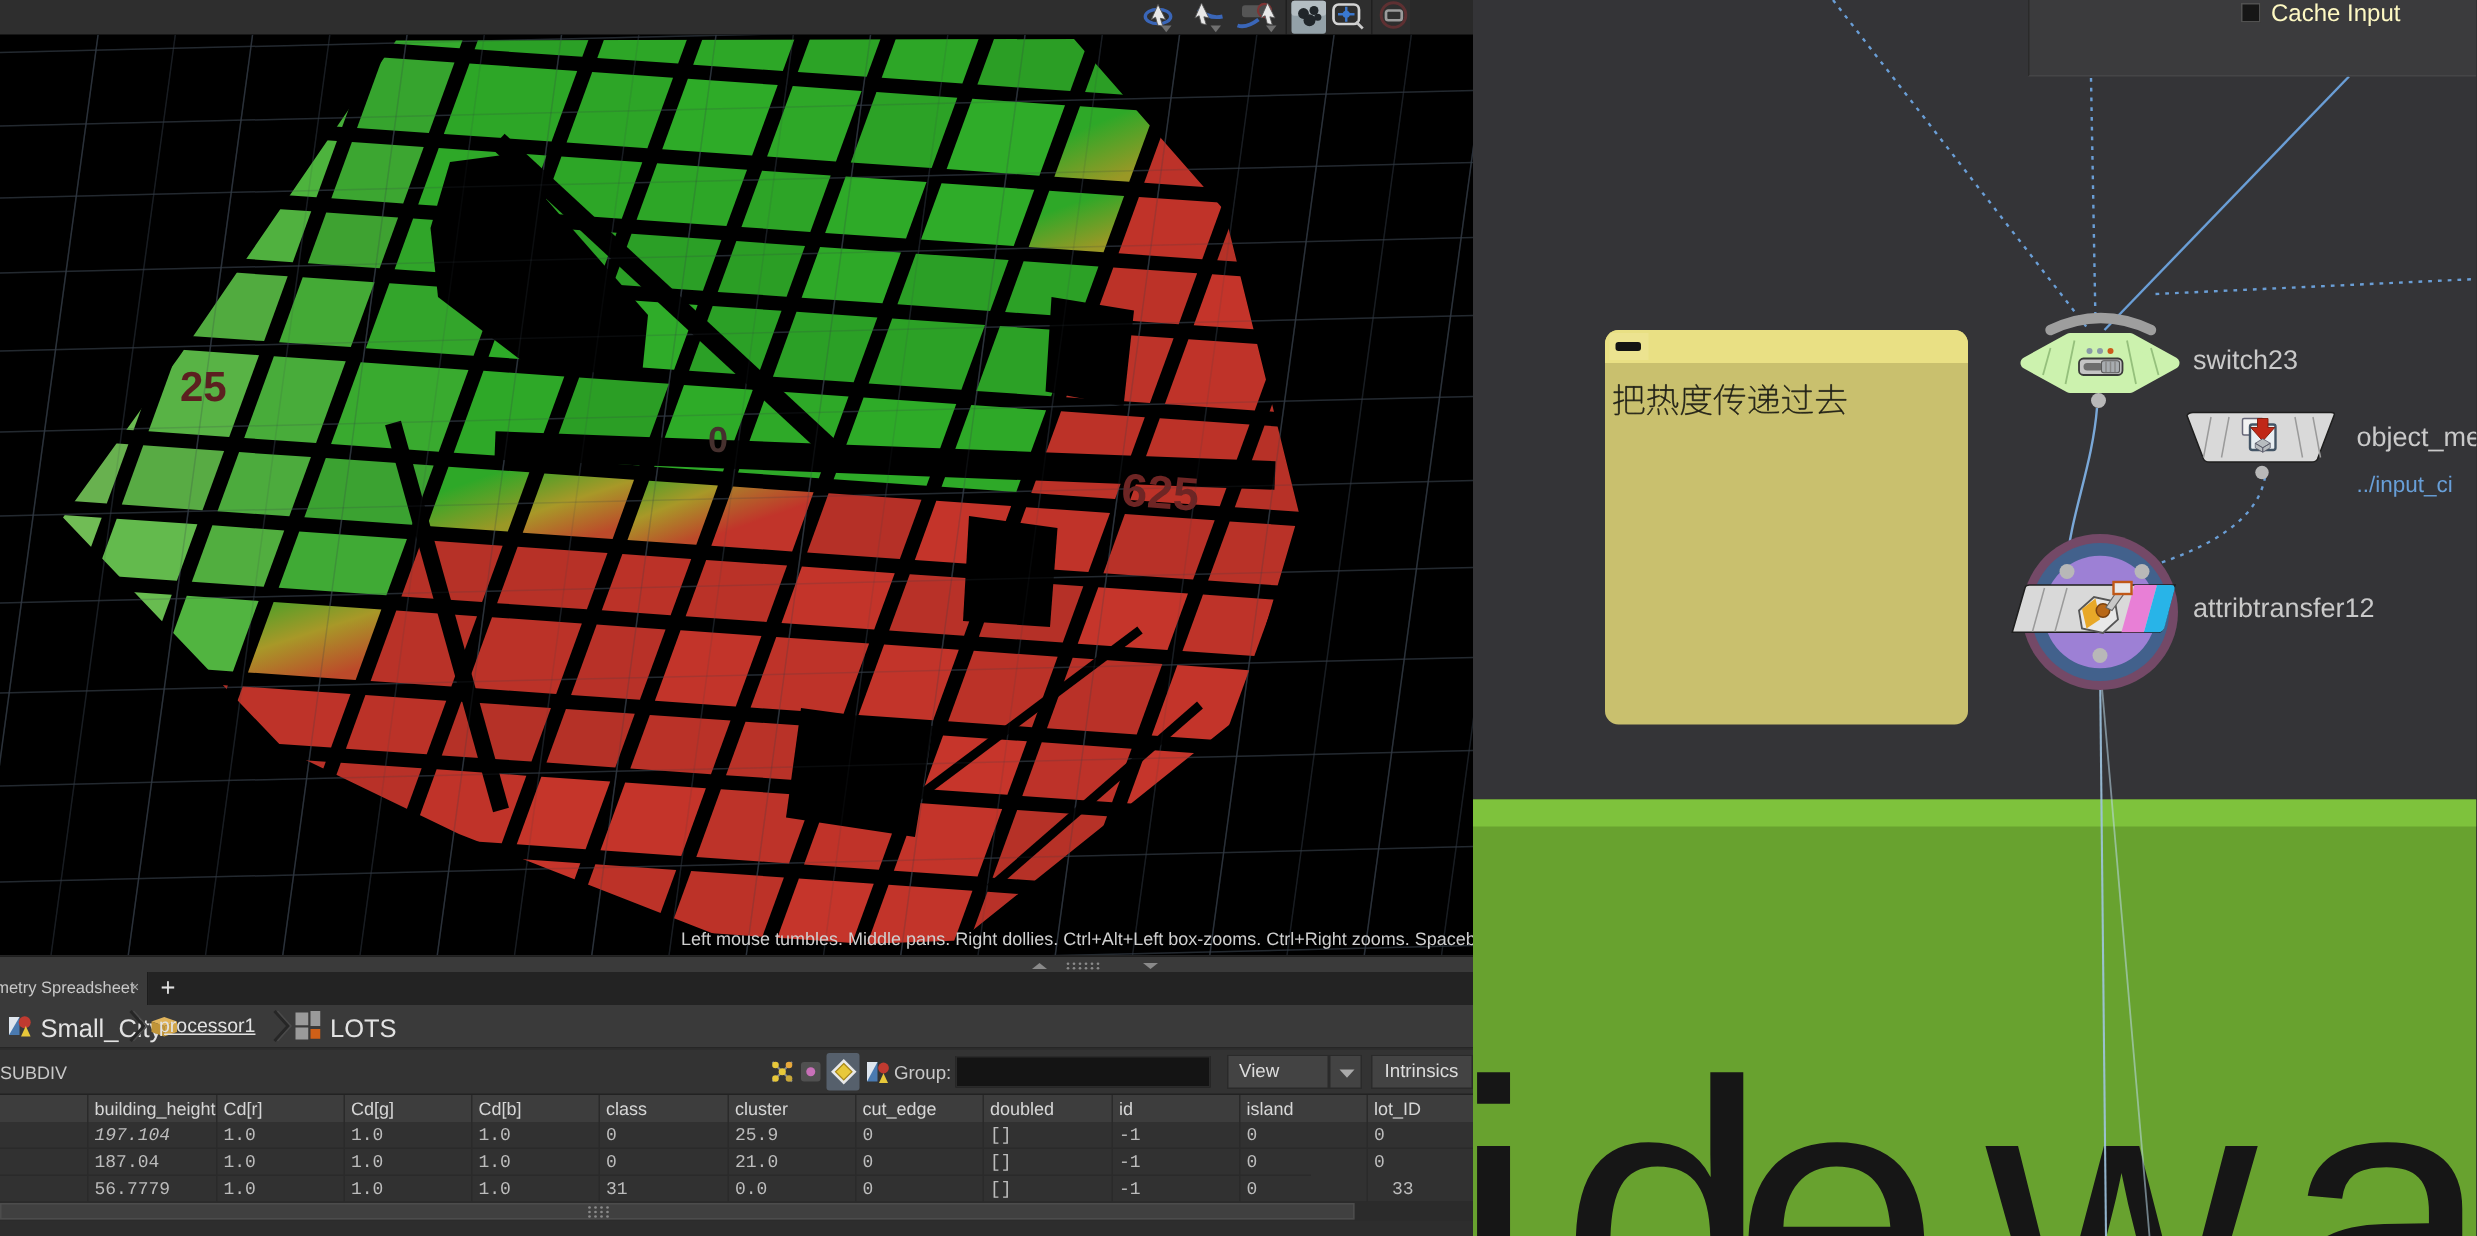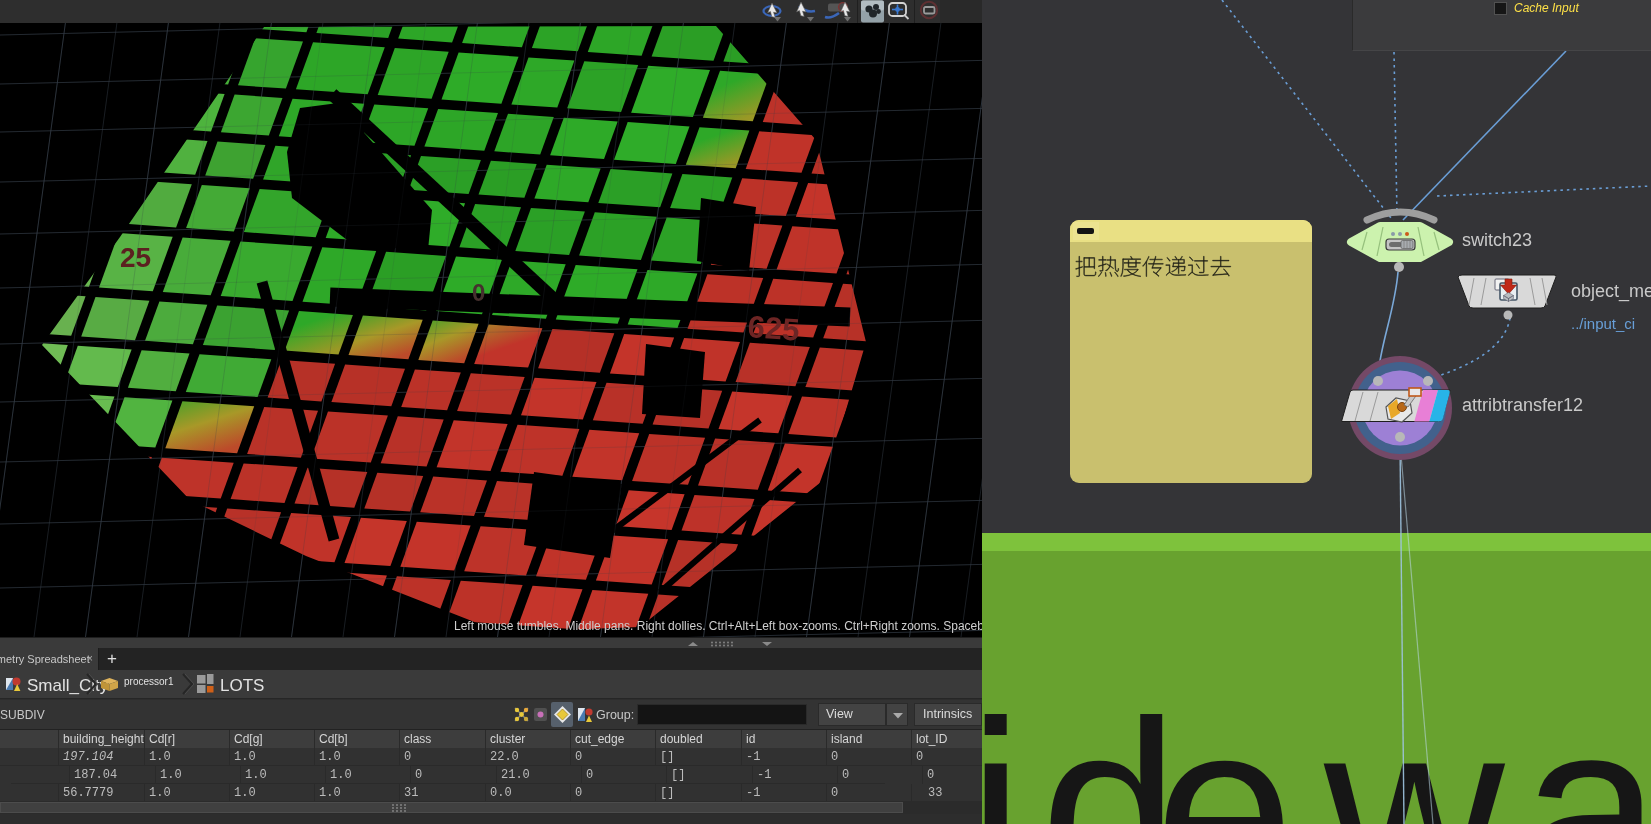--- a/index.html
+++ b/index.html
@@ -452,21 +452,21 @@
     <span class="abs" style="left:27px;top:6px;font-size:17px;color:#e2e2e2;">Small_City</span>
     <svg class="abs" style="left:84px;top:3px;" width="16" height="22">
         <path d="M3 1 l9 10 l-9 10" fill="none" stroke="#262626" stroke-width="2"></path>
         <path d="M5 1 l9 10 l-9 10" fill="none" stroke="#4a4a4a" stroke-width="1"></path>
       </svg>
     <svg class="abs" style="left:100px;top:5px;" width="19" height="18" viewBox="0 0 19 18">
       <path d="M1 6 L9.5 3 L18 6 L9.5 9 Z" fill="#e0b45c"></path>
       <path d="M1 6 L9.5 9 L9.5 16 L1 13 Z" fill="#c09438"></path>
       <path d="M18 6 L9.5 9 L9.5 16 L18 13 Z" fill="#d0a448"></path>
     </svg>
-    <span class="abs" style="left:124px;top:6px;font-size:10px;color:#e2e2e2;">processor1</span>
+    <span class="abs" style="left:106px;top:6px;font-size:13px;color:#e2e2e2;text-decoration:underline;">processor1</span>
     <svg class="abs" style="left:180px;top:3px;" width="16" height="22">
         <path d="M3 1 l9 10 l-9 10" fill="none" stroke="#262626" stroke-width="2"></path>
         <path d="M5 1 l9 10 l-9 10" fill="none" stroke="#4a4a4a" stroke-width="1"></path>
       </svg>
     <svg class="abs" style="left:196px;top:4px;" width="20" height="20" viewBox="0 0 20 20">
       <rect x="1" y="1" width="8.5" height="8.5" fill="#9a9a9a"></rect>
       <rect x="11" y="0" width="6.5" height="10" fill="#9a9a9a"></rect>
       <rect x="1" y="11" width="8.5" height="8" fill="#9a9a9a"></rect>
       <rect x="11" y="12" width="6.5" height="6.5" fill="#d06018"></rect>
     </svg>
@@ -545,33 +545,33 @@
 <span class="abs" style="left:63px;top:2px;font-style:italic;">197.104</span>
 <div class="abs" style="left:144px;top:0;width:1px;height:18px;background:#2a2a2a;"></div>
 <span class="abs" style="left:149px;top:2px;">1.0</span>
 <div class="abs" style="left:229px;top:0;width:1px;height:18px;background:#2a2a2a;"></div>
 <span class="abs" style="left:234px;top:2px;">1.0</span>
 <div class="abs" style="left:314px;top:0;width:1px;height:18px;background:#2a2a2a;"></div>
 <span class="abs" style="left:319px;top:2px;">1.0</span>
 <div class="abs" style="left:399px;top:0;width:1px;height:18px;background:#2a2a2a;"></div>
 <span class="abs" style="left:404px;top:2px;">0</span>
 <div class="abs" style="left:485px;top:0;width:1px;height:18px;background:#2a2a2a;"></div>
-<span class="abs" style="left:490px;top:2px;">22.0</span>
+<span class="abs" style="left:490px;top:2px;">25.9</span>
 <div class="abs" style="left:570px;top:0;width:1px;height:18px;background:#2a2a2a;"></div>
 <span class="abs" style="left:575px;top:2px;">0</span>
 <div class="abs" style="left:655px;top:0;width:1px;height:18px;background:#2a2a2a;"></div>
 <span class="abs" style="left:660px;top:2px;">[]</span>
 <div class="abs" style="left:741px;top:0;width:1px;height:18px;background:#2a2a2a;"></div>
 <span class="abs" style="left:746px;top:2px;">-1</span>
 <div class="abs" style="left:826px;top:0;width:1px;height:18px;background:#2a2a2a;"></div>
 <span class="abs" style="left:831px;top:2px;">0</span>
 <div class="abs" style="left:911px;top:0;width:1px;height:18px;background:#2a2a2a;"></div>
 <span class="abs" style="left:916px;top:2px;">0</span>
 </div>
-<div class="abs" style="left:11px;top:18px;width:874px;height:18px;border-bottom:1px solid #2a2a2a;">
+<div class="abs" style="left:0;top:18px;width:874px;height:18px;border-bottom:1px solid #2a2a2a;">
 <div class="abs" style="left:58px;top:0;width:1px;height:18px;background:#2a2a2a;"></div>
 <span class="abs" style="left:63px;top:2px;">187.04</span>
 <div class="abs" style="left:144px;top:0;width:1px;height:18px;background:#2a2a2a;"></div>
 <span class="abs" style="left:149px;top:2px;">1.0</span>
 <div class="abs" style="left:229px;top:0;width:1px;height:18px;background:#2a2a2a;"></div>
 <span class="abs" style="left:234px;top:2px;">1.0</span>
 <div class="abs" style="left:314px;top:0;width:1px;height:18px;background:#2a2a2a;"></div>
 <span class="abs" style="left:319px;top:2px;">1.0</span>
 <div class="abs" style="left:399px;top:0;width:1px;height:18px;background:#2a2a2a;"></div>
 <span class="abs" style="left:404px;top:2px;">0</span>
@@ -653,21 +653,21 @@
       <path d="M528,318 C523,348 488,366 450,378" stroke="#6a9ed6" stroke-width="1.6" stroke-dasharray="2.5 4"></path>
       <path d="M584,51 L421,220" stroke="#6a9ed6" stroke-width="1.6"></path>
       <path d="M416,272 C413,310 398,345 396,376" stroke="#7aa8d8" stroke-width="1.6"></path>
       <path d="M418,443 L422,824" stroke="#9ec4e0" stroke-width="1.4" opacity="0.9"></path>
       <path d="M418,443 L451,824" stroke="#bcd8e8" stroke-width="1.2" opacity="0.55"></path>
     </g>
   </svg>
 
   <div class="abs" style="left:370px;top:0;width:299px;height:51px;background:#3b3b3d;border-left:1px solid #2a2a2a;border-bottom:1px solid #454547;">
     <div class="abs" style="left:141px;top:2px;width:13px;height:13px;background:#161616;border:1px solid #515151;"></div>
-    <span class="abs" style="left:161px;top:1px;font-size:12px;color:#fde047;font-style:italic;">Cache Input</span>
+    <span class="abs" style="left:161px;top:1px;font-size:16px;color:#fef9c3;">Cache Input</span>
   </div>
 
   <div class="abs" style="left:88px;top:220px;width:242px;height:263px;background:#c9c06e;border-radius:9px;overflow:hidden;">
     <div class="abs" style="left:0;top:0;width:242px;height:22px;background:#e9e084;"></div>
     <div class="abs" style="left:3px;top:2px;width:26px;height:18px;background:#ece390;"></div>
     <div class="abs" style="left:7px;top:8px;width:17px;height:6px;background:#141414;border-radius:2px;"></div>
     <svg class="abs" style="left:0;top:0;" width="242" height="263" viewBox="0 0 242 263">
         <path transform="translate(4.5,55)" fill="#222218" stroke="#222218" stroke-width="0.5" d="M9.27 -17.3925H9.8775V-1.26Q9.8775 -0.6749999999999999 10.04625 -0.32625Q10.215 0.0225 10.6875 0.16875Q11.16 0.315 12.014999999999999 0.315Q12.2625 0.315 12.94875 0.315Q13.635 0.315 14.52375 0.315Q15.4125 0.315 16.3125 0.315Q17.2125 0.315 17.955 0.315Q18.697499999999998 0.315 19.0575 0.315Q19.822499999999998 0.315 20.193749999999998 0.01125000000000001Q20.564999999999998 -0.2925 20.71125 -1.08Q20.857499999999998 -1.8675 20.947499999999998 -3.2849999999999997Q21.0825 -3.195 21.2625 -3.11625Q21.4425 -3.0375 21.599999999999998 -2.9924999999999997Q21.509999999999998 -1.53 21.307499999999997 -0.675Q21.105 0.18 20.564999999999998 0.5399999999999999Q20.025 0.8999999999999999 18.9225 0.8999999999999999Q18.765 0.8999999999999999 18.07875 0.8999999999999999Q17.3925 0.8999999999999999 16.45875 0.8999999999999999Q15.524999999999999 0.8999999999999999 14.579999999999998 0.8999999999999999Q13.635 0.8999999999999999 12.96 0.8999999999999999Q12.285 0.8999999999999999 12.1275 0.8999999999999999Q11.025 0.8999999999999999 10.40625 0.72Q9.7875 0.54 9.528749999999999 0.06750000000000003Q9.27 -0.40499999999999997 9.27 -1.2825ZM9.629999999999999 -17.3925H20.16V-6.21H19.5075V-16.74H9.629999999999999ZM9.6075 -8.415H19.935V-7.762499999999999H9.6075ZM14.354999999999999 -17.2575H15.0075V-8.1225H14.354999999999999ZM1.08 -6.3Q1.9349999999999998 -6.569999999999999 3.0487499999999996 -6.93Q4.1625 -7.29 5.41125 -7.706250000000001Q6.66 -8.1225 7.9425 -8.5275L8.055 -7.875Q6.2775 -7.29 4.5225 -6.69375Q2.7675 -6.0975 1.395 -5.625ZM1.4175 -13.8375H7.672499999999999V-13.1625H1.4175ZM4.41 -18.675H5.085V0.54Q5.085 0.9674999999999999 4.93875 1.17Q4.7924999999999995 1.3725 4.5 1.4625Q4.2075 1.5525 3.6674999999999995 1.575Q3.1275 1.5975 2.205 1.575Q2.1825 1.4625 2.10375 1.27125Q2.025 1.08 1.9349999999999998 0.945Q2.7224999999999997 0.9674999999999999 3.2962499999999997 0.9674999999999999Q3.8699999999999997 0.9674999999999999 4.05 0.945Q4.41 0.945 4.41 0.5625Z M23.805 -8.9775Q24.7725 -9.27 26.06625 -9.66375Q27.36 -10.0575 28.822499999999998 -10.51875Q30.285 -10.98 31.77 -11.43L31.86 -10.799999999999999Q29.7675 -10.147499999999999 27.697499999999998 -9.495Q25.6275 -8.8425 24.075 -8.3475ZM24.1875 -15.389999999999999H31.545V-14.737499999999999H24.1875ZM27.945 -18.697499999999998H28.62V-4.8149999999999995Q28.62 -4.3875 28.485 -4.2075Q28.35 -4.0275 28.035 -3.9375Q27.7425 -3.8474999999999997 27.12375 -3.8249999999999997Q26.505 -3.8024999999999998 25.447499999999998 -3.8024999999999998Q25.425 -3.9375 25.346249999999998 -4.106249999999999Q25.2675 -4.2749999999999995 25.1775 -4.41Q26.055 -4.3875 26.7075 -4.39875Q27.36 -4.41 27.5625 -4.41Q27.765 -4.4325 27.855 -4.5Q27.945 -4.5675 27.945 -4.7924999999999995ZM32.265 -15.3225H40.724999999999994V-14.67H32.265ZM32.355000000000004 -10.6875 32.76 -11.115Q33.885 -10.4625 35.099999999999994 -9.675Q36.315 -8.8875 37.394999999999996 -8.122499999999999Q38.475 -7.3575 39.195 -6.7725L38.79 -6.255Q38.0925 -6.8625 37.0125 -7.63875Q35.9325 -8.415 34.70625 -9.225Q33.480000000000004 -10.035 32.355000000000004 -10.6875ZM40.3875 -15.3225H41.0625Q41.04 -11.385 41.1075 -8.89875Q41.175 -6.4125 41.54625 -5.231249999999999Q41.917500000000004 -4.05 42.7725 -4.05Q43.155 -4.05 43.3125 -4.60125Q43.47 -5.1525 43.537499999999994 -6.75Q43.695 -6.66 43.863749999999996 -6.55875Q44.0325 -6.4575 44.19 -6.4125Q44.1225 -5.2425 43.965 -4.578749999999999Q43.8075 -3.915 43.515 -3.645Q43.2225 -3.375 42.75 -3.375Q41.8275 -3.375 41.332499999999996 -4.15125Q40.8375 -4.9275 40.635000000000005 -6.4575Q40.432500000000005 -7.9875 40.410000000000004 -10.215Q40.3875 -12.442499999999999 40.3875 -15.3225ZM35.82 -18.697499999999998H36.495Q36.4725 -15.5475 36.315 -13.1625Q36.1575 -10.7775 35.67375 -9.03375Q35.19 -7.29 34.18875 -6.06375Q33.1875 -4.8374999999999995 31.455 -3.9825Q31.3875 -4.0725 31.24125 -4.19625Q31.095 -4.32 30.9825 -4.41Q32.67 -5.22 33.6375 -6.401249999999999Q34.605000000000004 -7.5825 35.066250000000004 -9.28125Q35.5275 -10.98 35.6625 -13.30875Q35.7975 -15.6375 35.82 -18.697499999999998ZM30.5775 -2.5425 31.185000000000002 -2.565Q31.41 -1.5975 31.55625 -0.495Q31.7025 0.6074999999999999 31.725 1.3275L31.072499999999998 1.4175Q31.072499999999998 0.8999999999999999 31.005 0.22499999999999998Q30.9375 -0.44999999999999996 30.83625 -1.18125Q30.735 -1.9124999999999999 30.5775 -2.5425ZM35.28 -2.5875 35.8875 -2.7224999999999997Q36.225 -2.0925 36.54 -1.3612499999999998Q36.855 -0.63 37.1025 0.05624999999999997Q37.35 0.7424999999999999 37.4625 1.26L36.832499999999996 1.44Q36.629999999999995 0.6525 36.2025 -0.48374999999999996Q35.775 -1.6199999999999999 35.28 -2.5875ZM39.9825 -2.7675 40.567499999999995 -3.0149999999999997Q41.1975 -2.3625 41.81625 -1.56375Q42.435 -0.765 42.963750000000005 0.0Q43.4925 0.765 43.8075 1.3499999999999999L43.2 1.6424999999999998Q42.9075 1.0574999999999999 42.37875 0.28124999999999994Q41.849999999999994 -0.495 41.231249999999996 -1.29375Q40.6125 -2.0925 39.9825 -2.7675ZM26.82 -2.9025 27.3825 -2.7224999999999997Q26.9775 -1.98 26.46 -1.1925Q25.9425 -0.40499999999999997 25.39125 0.31499999999999995Q24.84 1.035 24.255 1.5975L23.67 1.3499999999999999Q24.255 0.8099999999999999 24.82875 0.11249999999999999Q25.4025 -0.585 25.92 -1.3725Q26.4375 -2.16 26.82 -2.9025Z M49.5 -12.397499999999999H65.88V-11.745H49.5ZM49.95 -5.8275H63.36V-5.1525H49.95ZM53.685 -14.827499999999999H54.36V-8.459999999999999H61.2V-14.827499999999999H61.8525V-7.8075H53.685ZM63.1575 -5.8275H63.315L63.45 -5.8725L63.8775 -5.58Q62.932500000000005 -3.8925 61.3575 -2.6775Q59.7825 -1.4625 57.802499999999995 -0.64125Q55.8225 0.18 53.62875 0.6862499999999999Q51.435 1.1925 49.207499999999996 1.4625Q49.185 1.3499999999999999 49.095 1.17Q49.005 0.99 48.915 0.855Q51.0525 0.63 53.212500000000006 0.1575Q55.3725 -0.315 57.307500000000005 -1.09125Q59.2425 -1.8675 60.761250000000004 -3.0037499999999997Q62.28 -4.14 63.1575 -5.67ZM53.3475 -5.13Q54.495 -3.3975 56.474999999999994 -2.1375Q58.455 -0.8775 61.00875 -0.08999999999999997Q63.5625 0.6975 66.42 1.0125Q66.35249999999999 1.08 66.27374999999999 1.1925Q66.195 1.305 66.1275 1.40625Q66.06 1.5074999999999998 66.015 1.5975Q63.18 1.2149999999999999 60.603750000000005 0.39374999999999993Q58.0275 -0.4275 55.99125 -1.7325Q53.955 -3.0375 52.7625 -4.859999999999999ZM48.4875 -16.155H66.1725V-15.479999999999999H48.4875ZM48.1725 -16.155H48.8475V-9.9225Q48.8475 -8.6625 48.76875 -7.18875Q48.69 -5.715 48.465 -4.17375Q48.24 -2.6325 47.8125 -1.1475Q47.385 0.33749999999999997 46.665 1.6199999999999999Q46.62 1.5525 46.5075 1.4849999999999999Q46.395 1.4175 46.29375 1.35Q46.1925 1.2825 46.1025 1.26Q46.8225 0.0 47.2275 -1.44Q47.6325 -2.88 47.84625 -4.365Q48.06 -5.85 48.11625 -7.2675Q48.1725 -8.685 48.1725 -9.9225ZM55.89 -18.54 56.519999999999996 -18.7425Q56.9475 -18.1125 57.386250000000004 -17.3475Q57.825 -16.5825 58.0275 -16.064999999999998L57.3975 -15.795Q57.1725 -16.335 56.75625 -17.122500000000002Q56.34 -17.91 55.89 -18.54Z M74.0475 -18.607499999999998 74.7 -18.4275Q73.9575 -16.537499999999998 72.9675 -14.737499999999999Q71.9775 -12.9375 70.84125 -11.373750000000001Q69.705 -9.81 68.49 -8.5725Q68.445 -8.64 68.36625 -8.74125Q68.2875 -8.8425 68.19749999999999 -8.954999999999998Q68.1075 -9.067499999999999 68.0175 -9.112499999999999Q69.2325 -10.282499999999999 70.34625 -11.80125Q71.46 -13.32 72.41624999999999 -15.06375Q73.3725 -16.8075 74.0475 -18.607499999999998ZM71.55 -13.229999999999999 72.1575 -13.86 72.2025 -13.8375V1.53H71.55ZM77.8725 -7.4025H86.31V-6.75H77.8725ZM86.1075 -7.4025H86.265L86.4 -7.47L86.895 -7.199999999999999Q86.22 -6.3675 85.3425 -5.31Q84.465 -4.2524999999999995 83.50874999999999 -3.1499999999999995Q82.5525 -2.0475 81.675 -1.0574999999999999L81.1125 -1.3725Q81.99 -2.34 82.935 -3.4425Q83.88 -4.545 84.72375 -5.56875Q85.5675 -6.592499999999999 86.1075 -7.29ZM80.9325 -18.697499999999998 81.5625 -18.585Q81.2025 -17.2125 80.74125000000001 -15.614999999999998Q80.28 -14.0175 79.79625 -12.38625Q79.3125 -10.754999999999999 78.8625 -9.2925Q78.4125 -7.83 78.03 -6.75H77.2875Q77.6925 -7.875 78.1875 -9.36Q78.6825 -10.844999999999999 79.17750000000001 -12.487499999999999Q79.6725 -14.129999999999999 80.1225 -15.73875Q80.5725 -17.3475 80.9325 -18.697499999999998ZM75.285 -15.84H87.8175V-15.165H75.285ZM74.0025 -11.5425H88.7175V-10.8675H74.0025ZM78.48 -3.06 79.0425 -3.465Q80.0775 -2.79 81.1575 -1.98Q82.2375 -1.17 83.16 -0.38249999999999995Q84.0825 0.40499999999999997 84.645 1.035L84.06 1.53Q83.475 0.8775 82.5525 0.05624999999999997Q81.63 -0.765 80.56125 -1.58625Q79.4925 -2.4074999999999998 78.48 -3.06Z M98.37 -8.775H110.38499999999999V-8.1225H98.37ZM110.07 -8.775H110.745Q110.745 -8.775 110.73375 -8.62875Q110.7225 -8.4825 110.7 -8.37Q110.5425 -6.3225 110.36250000000001 -5.445Q110.1825 -4.5675 109.8675 -4.2524999999999995Q109.6875 -4.095 109.47375 -4.016249999999999Q109.25999999999999 -3.9375 108.8775 -3.9375Q108.58500000000001 -3.915 108.045 -3.9375Q107.505 -3.96 106.92 -4.005Q106.89750000000001 -4.1175 106.8525 -4.297499999999999Q106.8075 -4.4775 106.7175 -4.635Q107.3925 -4.5675 107.96625 -4.55625Q108.53999999999999 -4.545 108.7425 -4.545Q109.215 -4.5225 109.3725 -4.7025Q109.575 -4.9275 109.74375 -5.79375Q109.9125 -6.66 110.07 -8.64ZM97.785 -15.615H109.9125V-11.5425H98.91V-12.195H109.25999999999999V-14.962499999999999H97.785ZM98.64 -12.195H99.27Q99.2025 -11.52 99.10125 -10.7775Q99.0 -10.035 98.89875 -9.348749999999999Q98.7975 -8.6625 98.685 -8.1225H98.1Q98.2125 -8.685 98.31375 -9.3825Q98.41499999999999 -10.08 98.505 -10.811250000000001Q98.595 -11.5425 98.64 -12.195ZM100.2375 -18.36 100.755 -18.63Q101.3175 -18.09 101.80125 -17.3925Q102.285 -16.695 102.51 -16.1775L101.97 -15.817499999999999Q101.745 -16.357499999999998 101.25 -17.0775Q100.755 -17.7975 100.2375 -18.36ZM107.37 -18.6525 108.045 -18.3825Q107.55 -17.55 106.9875 -16.68375Q106.425 -15.817499999999999 105.9075 -15.165L105.3675 -15.4125Q105.705 -15.84 106.0875 -16.41375Q106.47 -16.9875 106.8075 -17.583750000000002Q107.145 -18.18 107.37 -18.6525ZM103.3875 -8.4375 104.1075 -8.2575Q103.14 -6.614999999999999 101.4075 -5.231249999999999Q99.675 -3.8474999999999997 97.515 -2.9025Q97.47 -2.9699999999999998 97.38 -3.04875Q97.29 -3.1275 97.18875 -3.20625Q97.0875 -3.2849999999999997 96.9975 -3.33Q99.135 -4.2524999999999995 100.845 -5.58Q102.555 -6.9075 103.3875 -8.4375ZM103.8375 -15.389999999999999H104.49V-1.395H103.8375ZM92.2725 -17.28 92.8125 -17.572499999999998Q93.3525 -17.0325 93.915 -16.39125Q94.4775 -15.75 94.96125 -15.1425Q95.445 -14.535 95.7375 -14.04L95.1975 -13.702499999999999Q94.905 -14.174999999999999 94.42125 -14.805Q93.9375 -15.434999999999999 93.375 -16.0875Q92.8125 -16.74 92.2725 -17.28ZM95.4225 -10.237499999999999V-2.52H94.77V-9.5625H91.3275V-10.237499999999999ZM95.13 -2.7675Q95.6475 -2.7675 96.10874999999999 -2.3175Q96.57 -1.8675 97.4475 -1.26Q98.505 -0.5625 99.86625 -0.36Q101.22749999999999 -0.1575 103.14 -0.1575Q104.265 -0.1575 105.40125 -0.18Q106.5375 -0.20249999999999999 107.60624999999999 -0.2475Q108.675 -0.2925 109.6425 -0.34875Q110.61 -0.40499999999999997 111.42 -0.4725Q111.375 -0.40499999999999997 111.33 -0.28125Q111.285 -0.1575 111.26249999999999 -0.03375Q111.24 0.09 111.2175 0.20249999999999999Q110.5875 0.2475 109.54125 0.28125Q108.495 0.315 107.30250000000001 0.34875Q106.11 0.3825 105.0075 0.39375Q103.905 0.40499999999999997 103.1625 0.40499999999999997Q101.115 0.40499999999999997 99.66375 0.16874999999999998Q98.2125 -0.0675 97.11 -0.8325Q96.48 -1.2825 95.985 -1.755Q95.49 -2.2275 95.13 -2.2275Q94.7475 -2.2275 94.26375 -1.8675Q93.78 -1.5074999999999998 93.195 -0.8775Q92.61 -0.2475 91.9575 0.585L91.53 0.1575Q92.5425 -1.0574999999999999 93.4425 -1.9125Q94.3425 -2.7675 95.13 -2.7675Z M114.7725 -17.82 115.29 -18.1575Q115.9425 -17.595 116.595 -16.93125Q117.2475 -16.2675 117.82124999999999 -15.614999999999998Q118.395 -14.962499999999999 118.755 -14.4675L118.215 -14.0625Q117.8775 -14.58 117.30375000000001 -15.2325Q116.73 -15.885 116.0775 -16.57125Q115.425 -17.2575 114.7725 -17.82ZM118.035 -10.147499999999999V-2.4299999999999997H117.3825V-9.495H113.7825V-10.147499999999999ZM117.72 -2.7675Q118.1025 -2.7675 118.40625 -2.55375Q118.71 -2.34 119.10374999999999 -1.99125Q119.4975 -1.6424999999999998 120.0825 -1.2149999999999999Q121.14 -0.495 122.50125 -0.28125Q123.8625 -0.0675 125.775 -0.0675Q126.8775 -0.0675 127.99125 -0.09Q129.105 -0.11249999999999999 130.1625 -0.15749999999999997Q131.22 -0.20249999999999999 132.17624999999998 -0.25875Q133.1325 -0.315 133.92 -0.36Q133.875 -0.2925 133.82999999999998 -0.16874999999999998Q133.785 -0.045 133.7625 0.07874999999999999Q133.74 0.20249999999999999 133.7175 0.315Q133.11 0.33749999999999997 132.09750000000003 0.37124999999999997Q131.085 0.40499999999999997 129.90375 0.4275Q128.7225 0.44999999999999996 127.63125 0.4725Q126.53999999999999 0.495 125.7975 0.495Q123.75 0.495 122.29875 0.25875Q120.8475 0.0225 119.745 -0.7875Q119.115 -1.26 118.60875 -1.74375Q118.1025 -2.2275 117.72 -2.2275Q117.2925 -2.2275 116.7525 -1.8675Q116.2125 -1.5074999999999998 115.56 -0.8549999999999999Q114.9075 -0.20249999999999999 114.165 0.6749999999999999L113.715 0.2475Q114.885 -1.035 115.88625 -1.90125Q116.8875 -2.7675 117.72 -2.7675ZM119.925 -14.445H133.1325V-13.792499999999999H119.925ZM128.97 -18.675H129.6675V-3.3525Q129.6675 -2.79 129.46499999999997 -2.55375Q129.2625 -2.3175 128.8125 -2.205Q128.385 -2.1149999999999998 127.44 -2.0925Q126.495 -2.07 124.8975 -2.07Q124.875 -2.2275 124.785 -2.4299999999999997Q124.695 -2.6325 124.605 -2.79Q125.5275 -2.7675 126.30375000000001 -2.75625Q127.08 -2.745 127.63125 -2.75625Q128.1825 -2.7675 128.385 -2.7675Q128.7 -2.8125 128.83499999999998 -2.925Q128.97 -3.0375 128.97 -3.33ZM121.47749999999999 -10.934999999999999 122.0175 -11.1825Q122.625 -10.485 123.24375 -9.6525Q123.8625 -8.82 124.39125 -8.055Q124.92 -7.29 125.235 -6.705L124.695 -6.39Q124.38 -6.975 123.85125 -7.77375Q123.3225 -8.5725 122.70375 -9.405Q122.085 -10.237499999999999 121.47749999999999 -10.934999999999999Z M138.1275 -14.715H154.53V-14.04H138.1275ZM136.3725 -8.7525H156.24V-8.1H136.3725ZM145.9125 -18.697499999999998H146.5875V-8.5725H145.9125ZM148.9275 -5.9399999999999995 149.445 -6.255Q150.5025 -5.1525 151.57125 -3.87Q152.64 -2.5875 153.52875 -1.3499999999999999Q154.4175 -0.11249999999999999 154.935 0.855L154.35 1.2375Q153.8325 0.2475 152.94375000000002 -1.0125Q152.055 -2.2725 151.00875000000002 -3.5662499999999997Q149.9625 -4.859999999999999 148.9275 -5.9399999999999995ZM138.3975 0.6074999999999999Q138.3975 0.5175 138.35250000000002 0.38249999999999995Q138.3075 0.2475 138.2625 0.12375Q138.2175 0.0 138.15 -0.09Q138.465 -0.135 138.87 -0.5625Q139.275 -0.99 139.77 -1.6199999999999999Q140.04 -1.9349999999999998 140.59125 -2.6325Q141.1425 -3.33 141.84 -4.297499999999999Q142.5375 -5.265 143.26875 -6.39Q144.0 -7.515 144.6075 -8.64L145.26 -8.415Q144.2925 -6.795 143.2575 -5.2425Q142.2225 -3.69 141.165 -2.3175Q140.1075 -0.945 139.0275 0.1575V0.18Q139.0275 0.18 138.9375 0.21375Q138.8475 0.2475 138.71249999999998 0.30374999999999996Q138.5775 0.36 138.4875 0.43875Q138.3975 0.5175 138.3975 0.6074999999999999ZM138.3975 0.6074999999999999V0.11249999999999999L139.095 -0.27L153.18 -1.395Q153.2025 -1.26 153.2475 -1.09125Q153.2925 -0.9225 153.315 -0.8099999999999999Q149.985 -0.54 147.60000000000002 -0.3375Q145.215 -0.135 143.62875 0.0Q142.0425 0.135 141.06375 0.225Q140.085 0.315 139.55625 0.37124999999999997Q139.0275 0.4275 138.79125 0.48375Q138.555 0.54 138.3975 0.6074999999999999Z"></path>
       </svg>
   </div>

